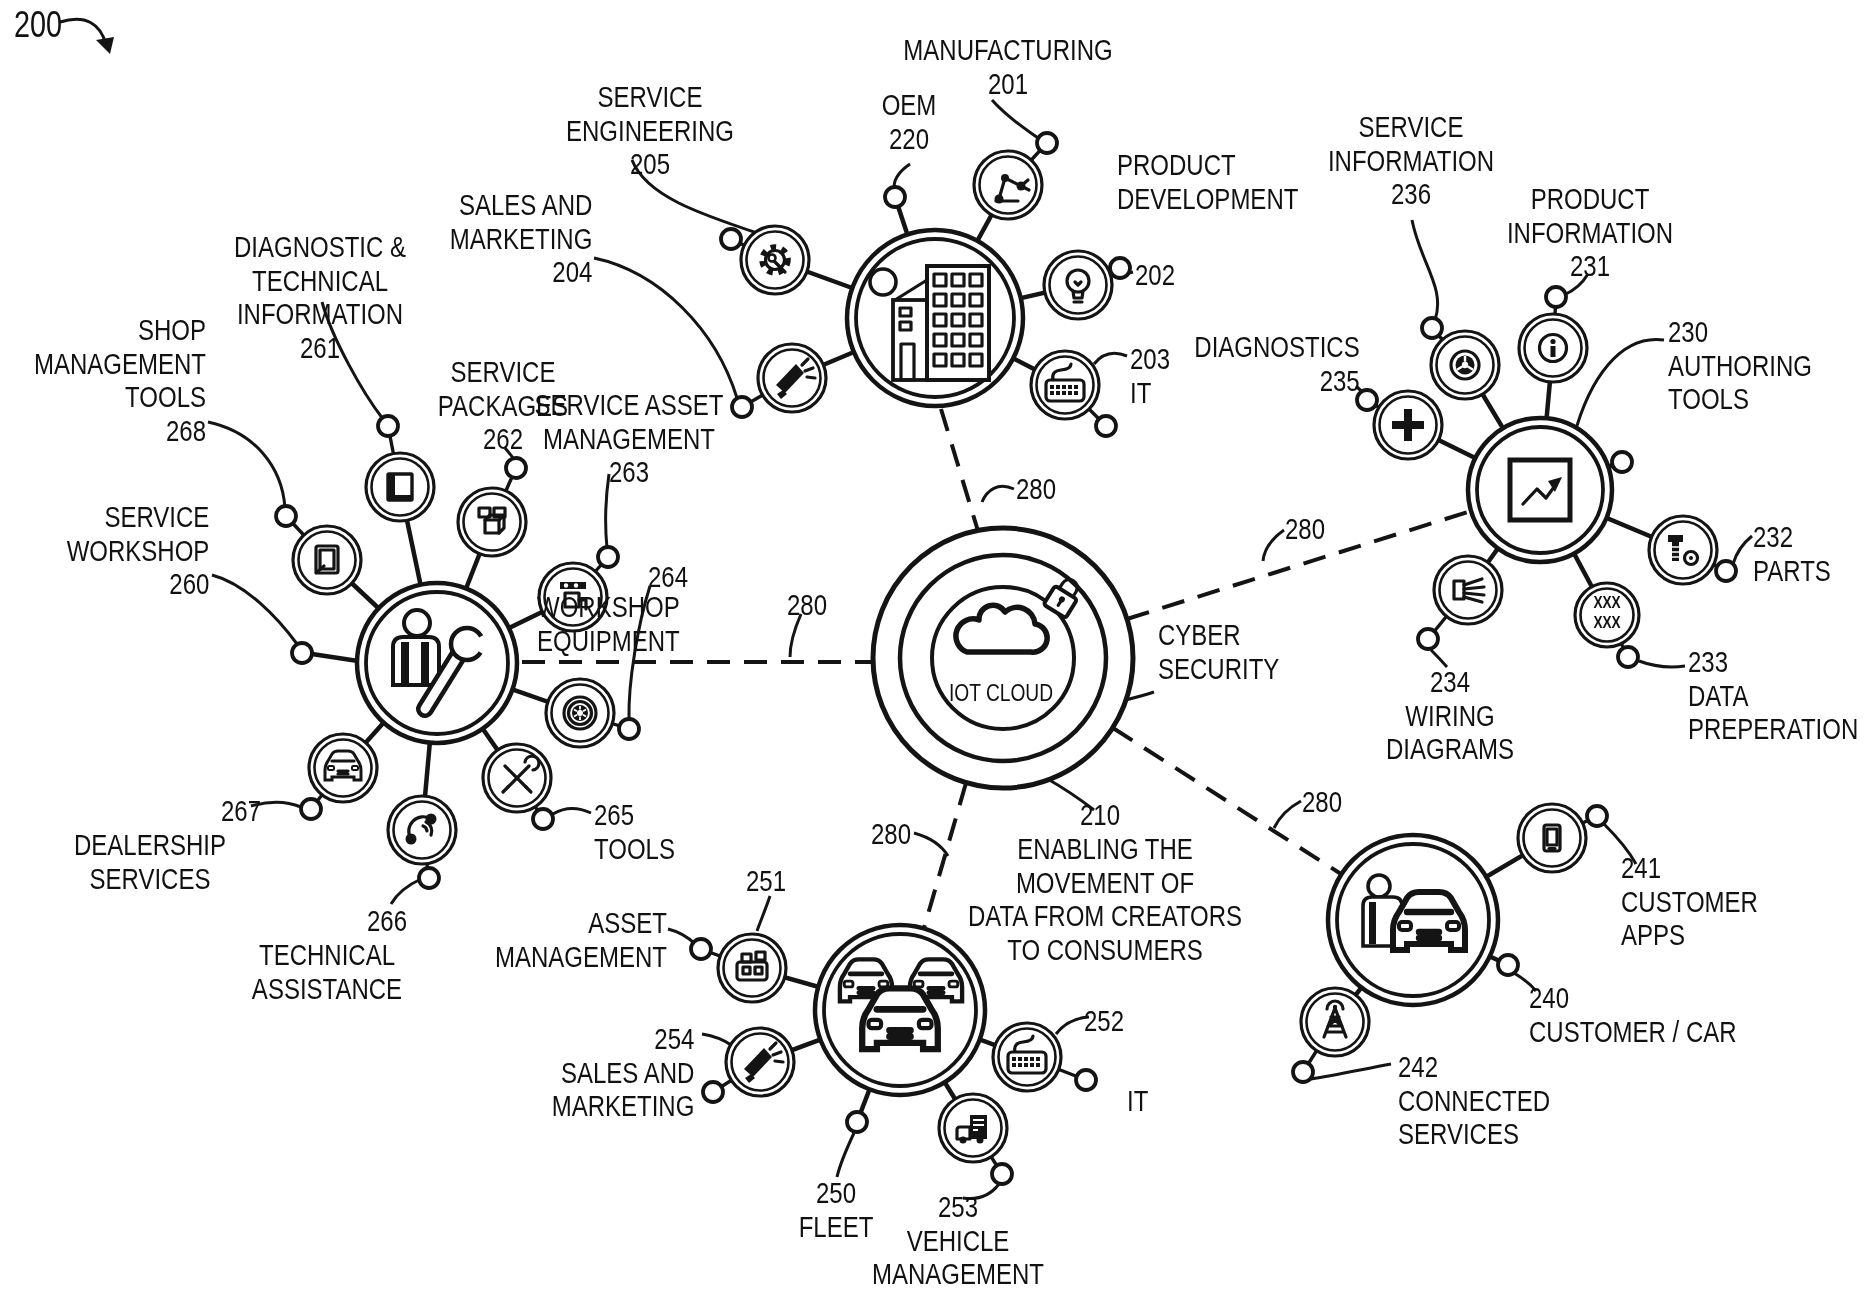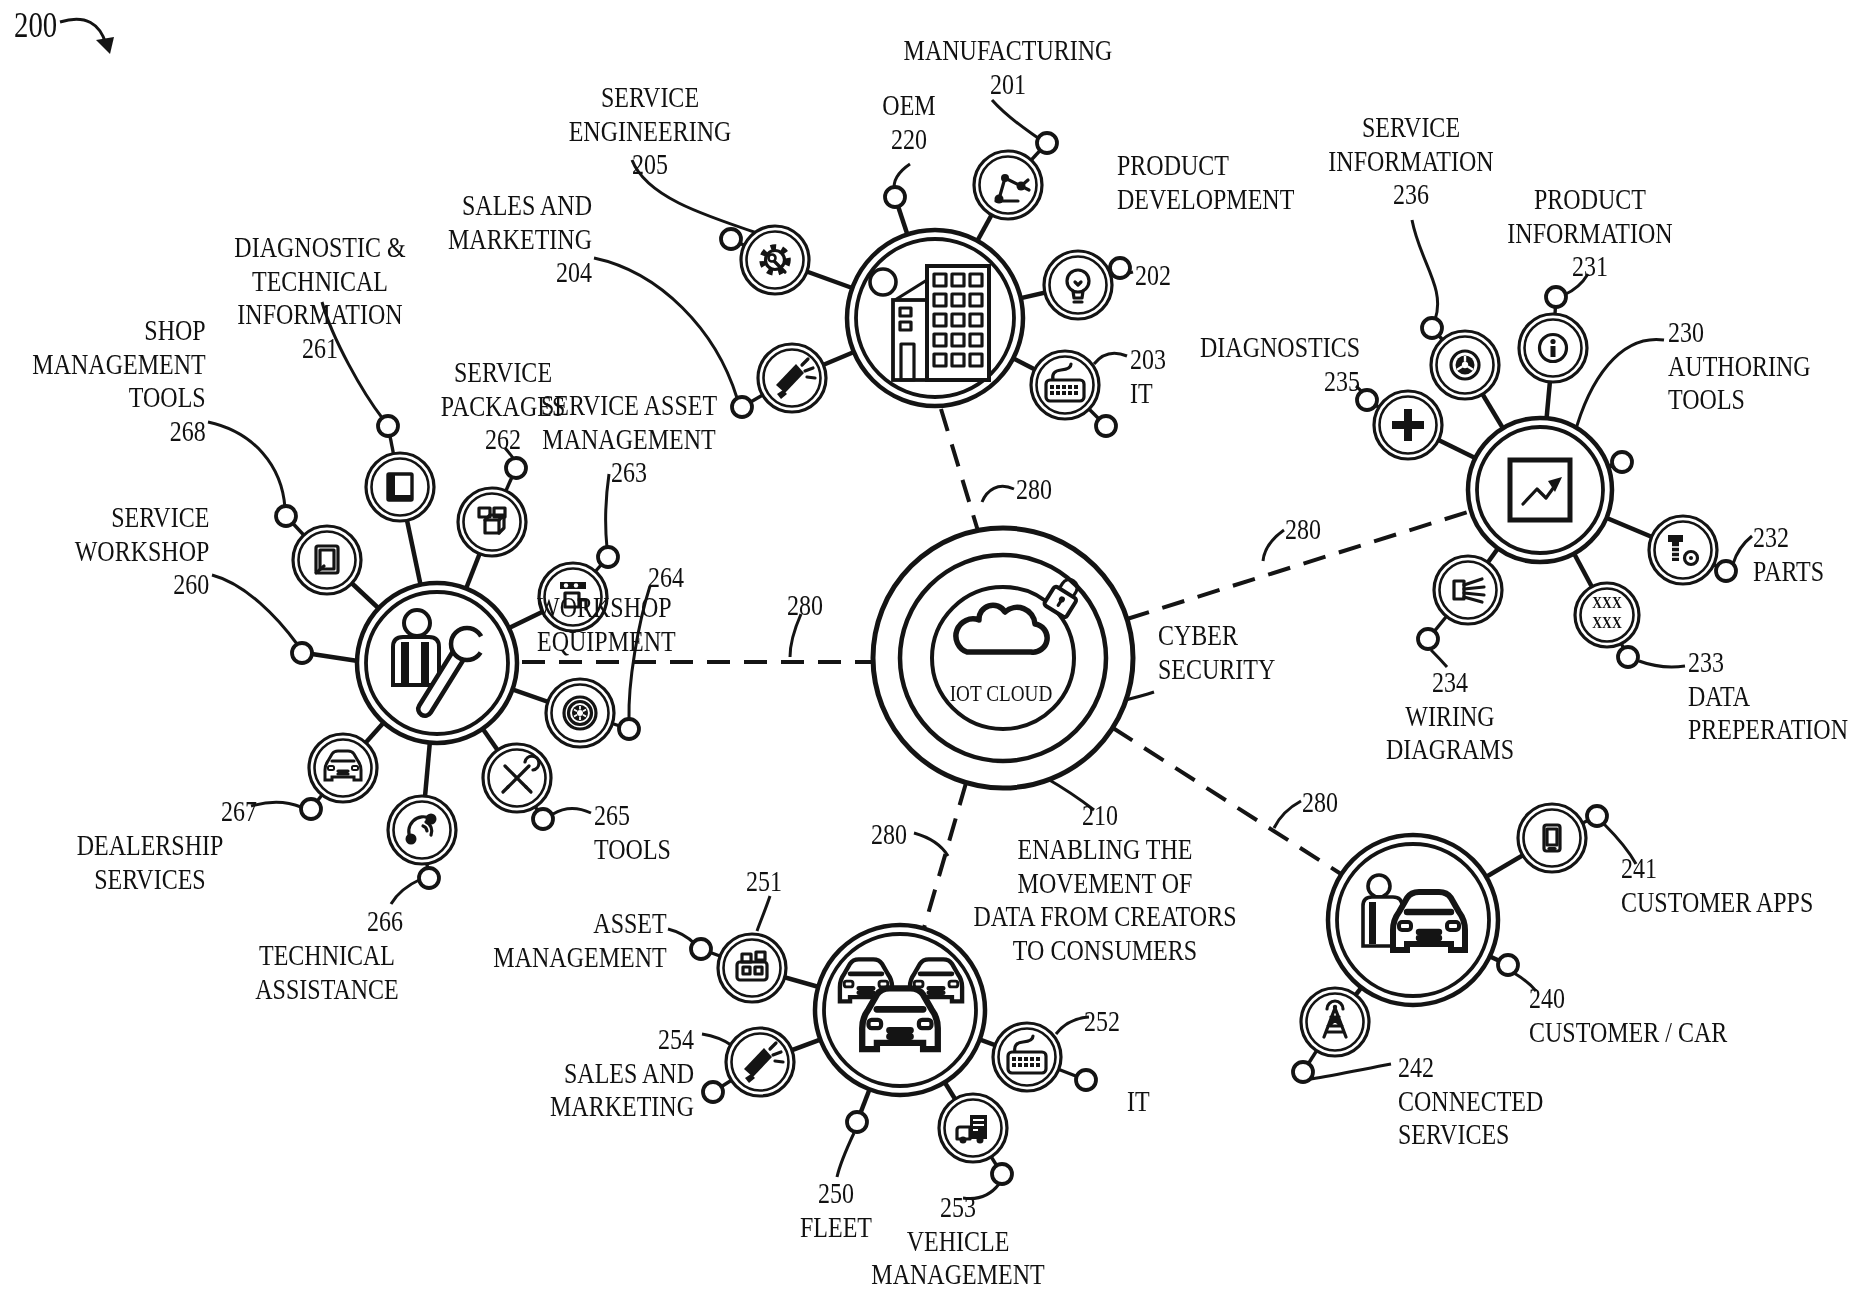--- a/index.html
+++ b/index.html
@@ -1,17 +1,17 @@
 <!DOCTYPE html>
 <html><head>
 <meta charset="utf-8">
 <style>
   html,body { margin:0; padding:0; background:#ffffff; }
   #stage { position:relative; width:1875px; height:1293px; background:#fff; overflow:hidden;
-           font-family:Liberation Serif, serif; }
+           font-family:Liberation Sans, sans-serif; }
   #stage svg { position:absolute; left:0; top:0; }
   .lbl { position:absolute; font-size:30px; line-height:1.12; color:#111; white-space:pre-line;
          font-weight:500; letter-spacing:0; }
   .ac { text-align:center; transform:translateX(-50%) scaleX(0.8); transform-origin:center top; }
   .al { text-align:left; transform:scaleX(0.8); transform-origin:left top; }
   .ar { text-align:right; transform:scaleX(0.8); transform-origin:right top; }
   .cw  { fill:#fff; stroke:#141414; }
   .ln  { stroke:#141414; stroke-width:4.5; }
   .ln3 { stroke:#141414; stroke-width:3.4; }
   .dash{ stroke:#141414; stroke-width:4; fill:none; stroke-dasharray:23 14; }

